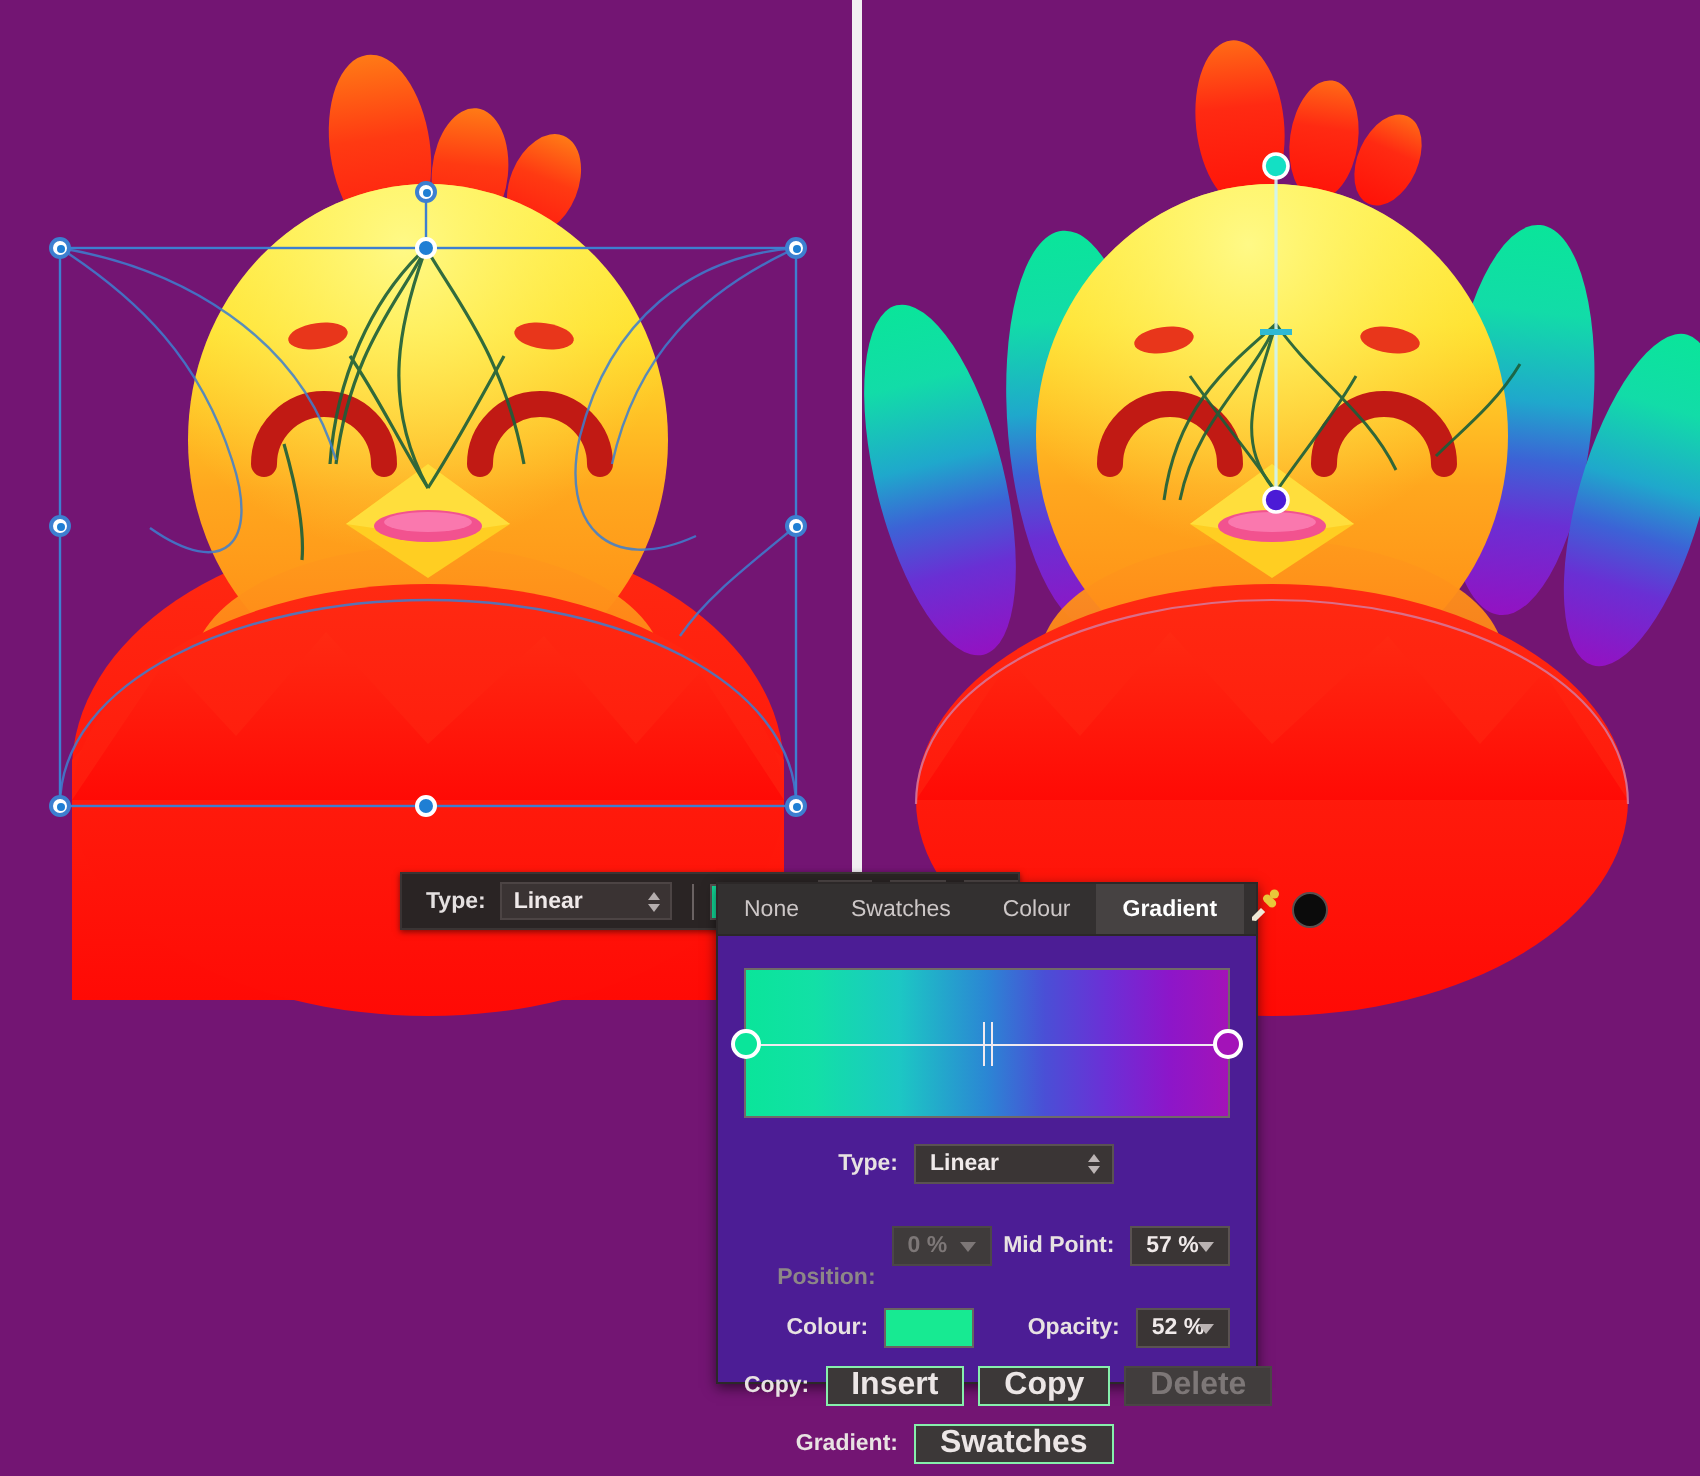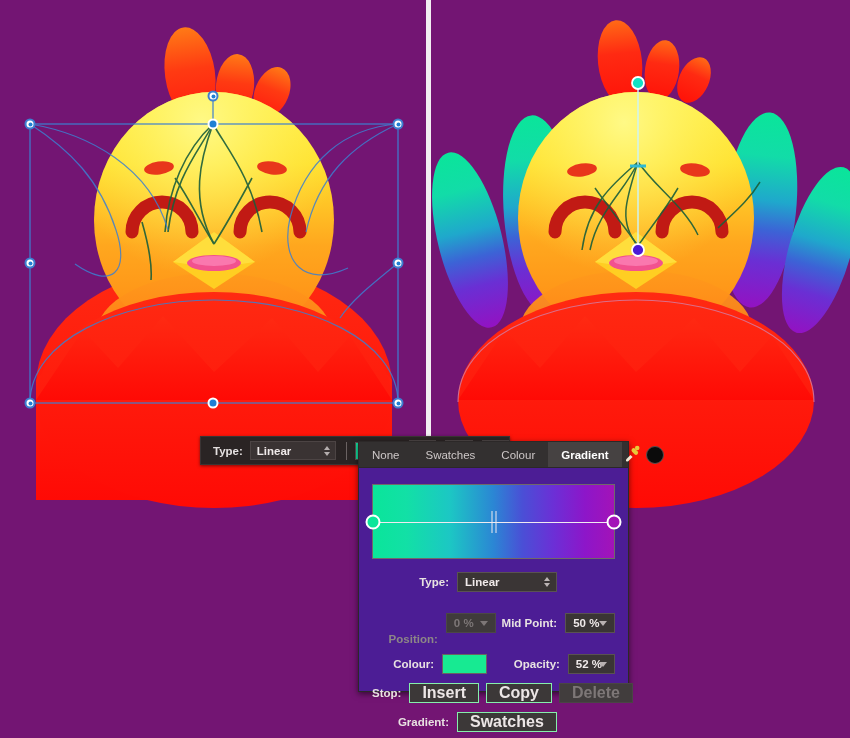--- a/index.html
+++ b/index.html
@@ -450,37 +450,37 @@
       </div>
 
       <div class="frow">
         <span class="flabel dim" style="width:77px;margin-right:8px;">Position:</span>
         <div class="ctrl-select dim" style="width:58px;">
           <span class="cv">0 %</span>
           <span class="caret dim"></span>
         </div>
         <span class="flabel" style="width:72px;margin-right:8px;">Mid Point:</span>
         <div class="ctrl-select" style="width:58px;">
-          <span class="cv">50 %</span>
+          <span class="cv">57 %</span>
           <span class="caret"></span>
         </div>
       </div>
 
       <div class="frow">
         <span class="flabel" style="width:77px;margin-right:8px;">Colour:</span>
         <div id="colour-swatch"></div>
         <span class="flabel" style="width:72px;margin-left:15px;margin-right:8px;">Opacity:</span>
         <div class="ctrl-select" style="width:58px;">
           <span class="cv">52 %</span>
           <span class="caret"></span>
         </div>
       </div>
 
       <div class="frow">
-        <span class="flabel" style="width:77px;margin-right:8px;">Stop:</span>
+        <span class="flabel" style="width:77px;margin-right:8px;">Copy:</span>
         <span class="pbtn">Insert</span>
         <span class="pbtn">Copy</span>
         <span class="pbtn disabled">Delete</span>
       </div>
 
       <div class="frow">
         <span class="flabel" style="width:77px;margin-right:8px;">Gradient:</span>
         <span class="pbtn">Swatches</span>
       </div>
 

